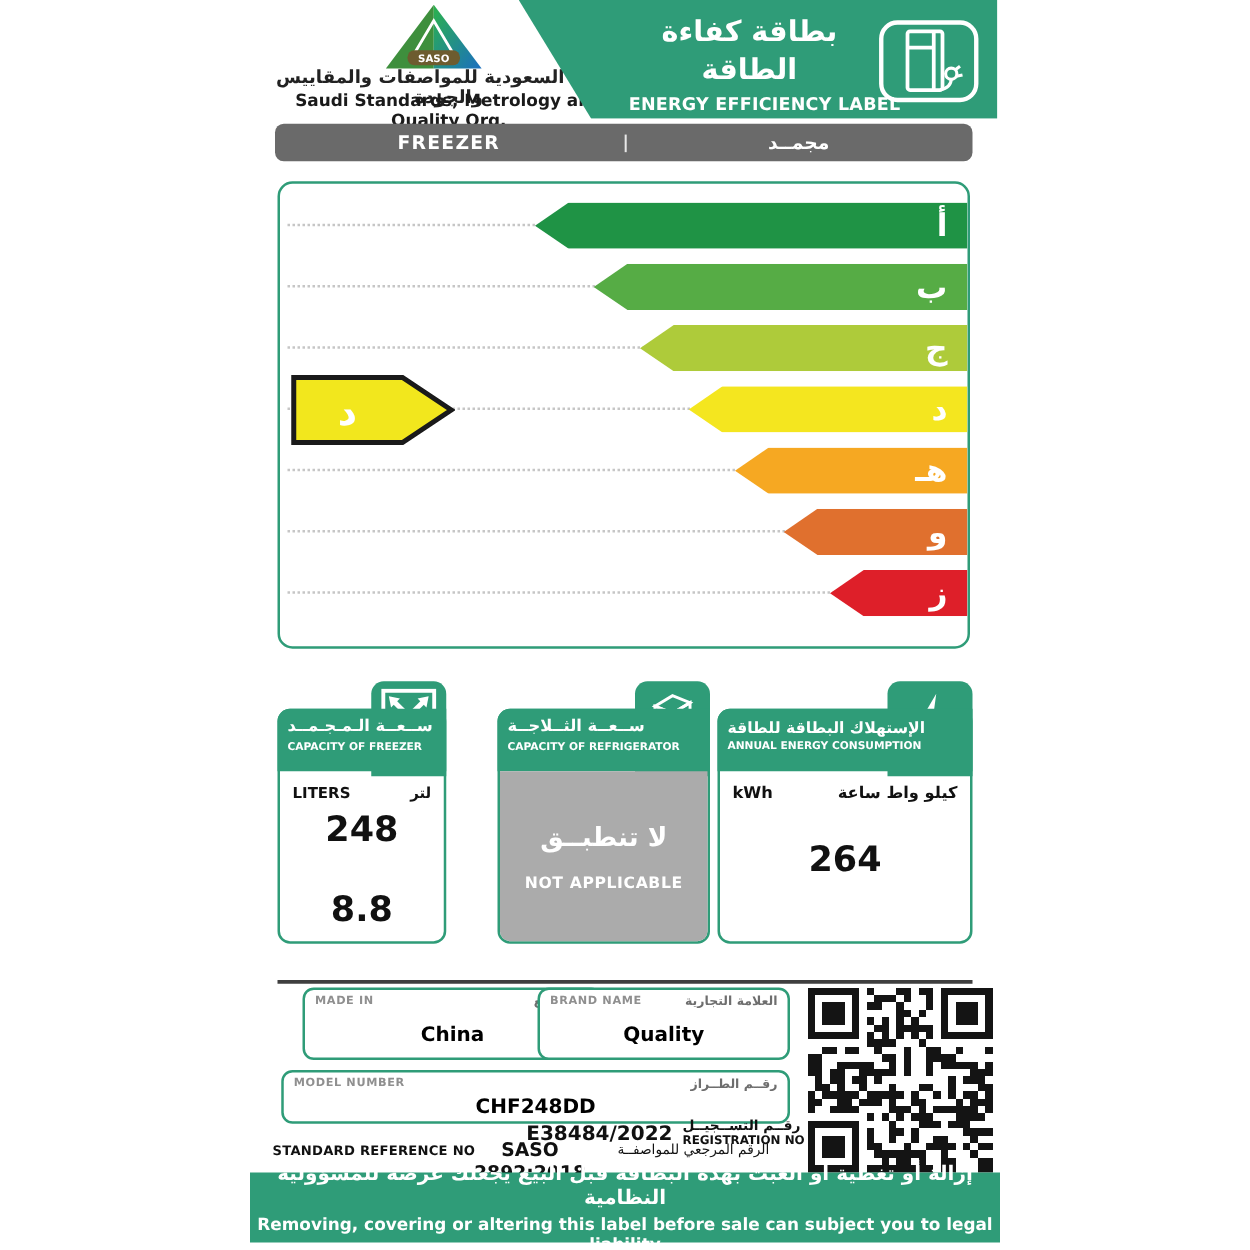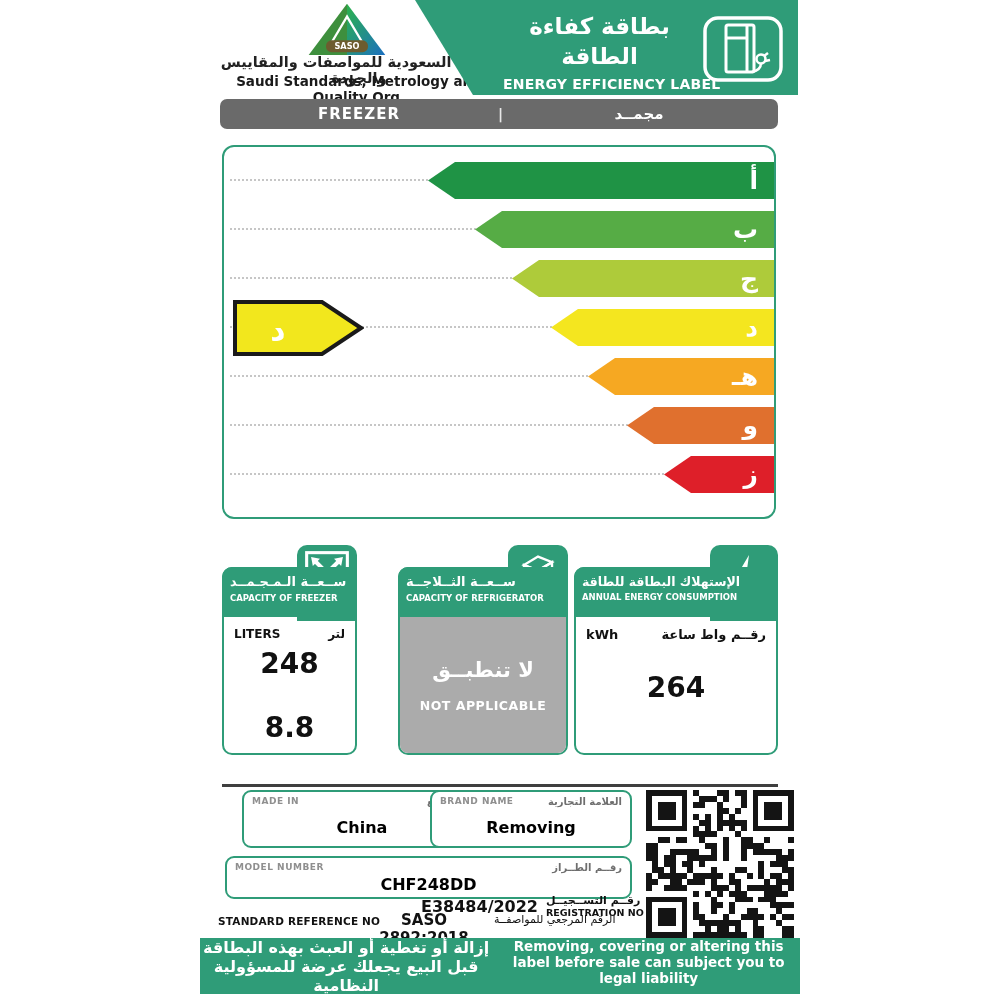--- a/index.html
+++ b/index.html
@@ -72,21 +72,21 @@
   #reg-ar{font-size:11px;font-weight:bold;white-space:nowrap}
   #reg-en{font-size:9.5px;font-weight:bold;white-space:nowrap}
   #std-label{left:218px;top:915px;font-size:10.5px;font-weight:bold;letter-spacing:.2px}
   #std-value{left:358px;top:911px;width:132px;text-align:center;font-size:15px;font-weight:bold}
   #std-ar{left:494px;top:913px;width:118px;text-align:right;font-size:11px;font-weight:normal;white-space:nowrap}
 
   #qr{left:645px;top:790px;width:150px;height:148px;background:#fff}
 
   
   #footer{left:200px;top:938px;width:600px;height:56px;background:var(--brand-green);color:#fff;
-    display:flex;flex-direction:row;align-items:flex-start;justify-content:center;gap:5px;text-align:center}
+    display:flex;flex-direction:column;align-items:flex-end;justify-content:center;gap:5px;text-align:center}
   #footer-ar{font-size:16px;font-weight:bold}
   #footer-en{font-size:13.5px;font-weight:bold}
 </style>
 </head>
 <body>
 
 <div id="label">
 
   <div class="abs" id="saso-logo">
     <svg width="92" height="62" viewBox="0 0 100 68">
@@ -226,41 +226,41 @@
           <polygon points="30,2 10,36 22,36 16,62 42,24 27,24" fill="#fff"></polygon>
         </svg>
       </span>
     </div>
     <div class="cap-header">
       <div class="h-ar pad-tab-wide" style="font-size:12.5px">الإستهلاك البطاقة للطاقة</div>
       <div class="h-en">ANNUAL ENERGY CONSUMPTION</div>
     </div>
     <div class="unit-row" style="top:58px;font-size:13px">
       <span>kWh</span>
-      <span>رقــم واط ساعة</span>
+      <span>كيلو واط ساعة</span>
     </div>
     <div class="cap-num" style="top:102px">264</div>
   </div>
 
   <div class="abs" id="divider"></div>
 
   <div class="info-box" style="left:242px;top:790px;width:240px;height:58px">
     <div class="info-labels">
       <span class="lab-en">MADE IN</span>
       <span class="lab-ar">بلد الصنع</span>
     </div>
     <div class="info-value" style="top:26px">China</div>
   </div>
 
   <div class="info-box" style="left:430px;top:790px;width:202px;height:58px">
     <div class="info-labels">
       <span class="lab-en">BRAND NAME</span>
       <span class="lab-ar">العلامة التجارية</span>
     </div>
-    <div class="info-value" style="top:26px">Removing</div>
+    <div class="info-value" style="top:26px">Quality</div>
   </div>
 
   <div class="info-box" style="left:225px;top:856px;width:407px;height:43px">
     <div class="info-labels">
       <span class="lab-en">MODEL NUMBER</span>
       <span class="lab-ar">رقــم الطــراز</span>
     </div>
     <div class="info-value" style="top:17px">CHF248DD</div>
   </div>
 

